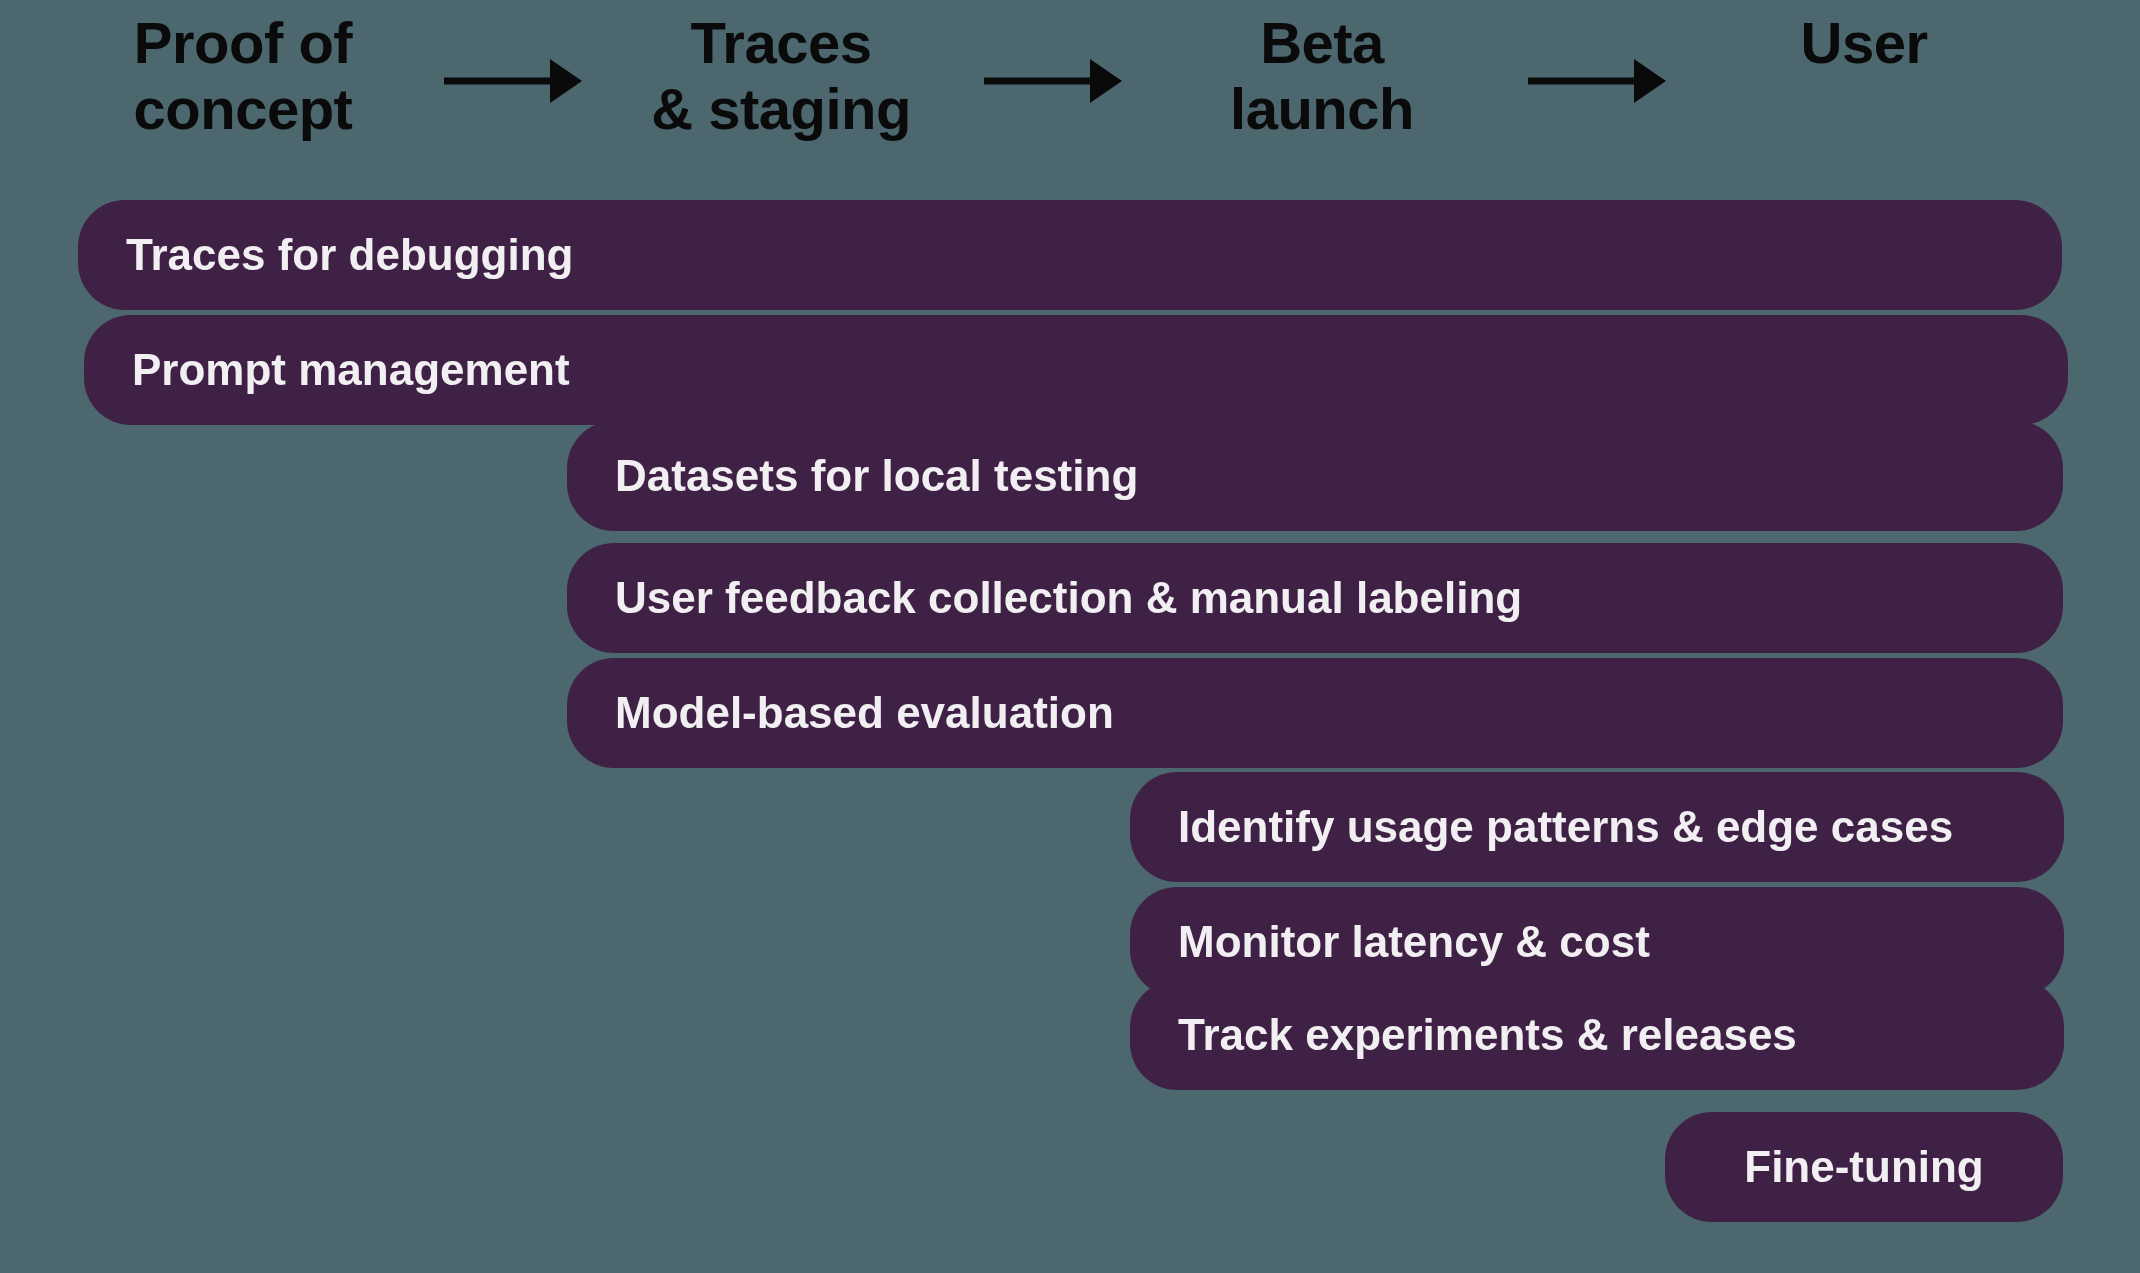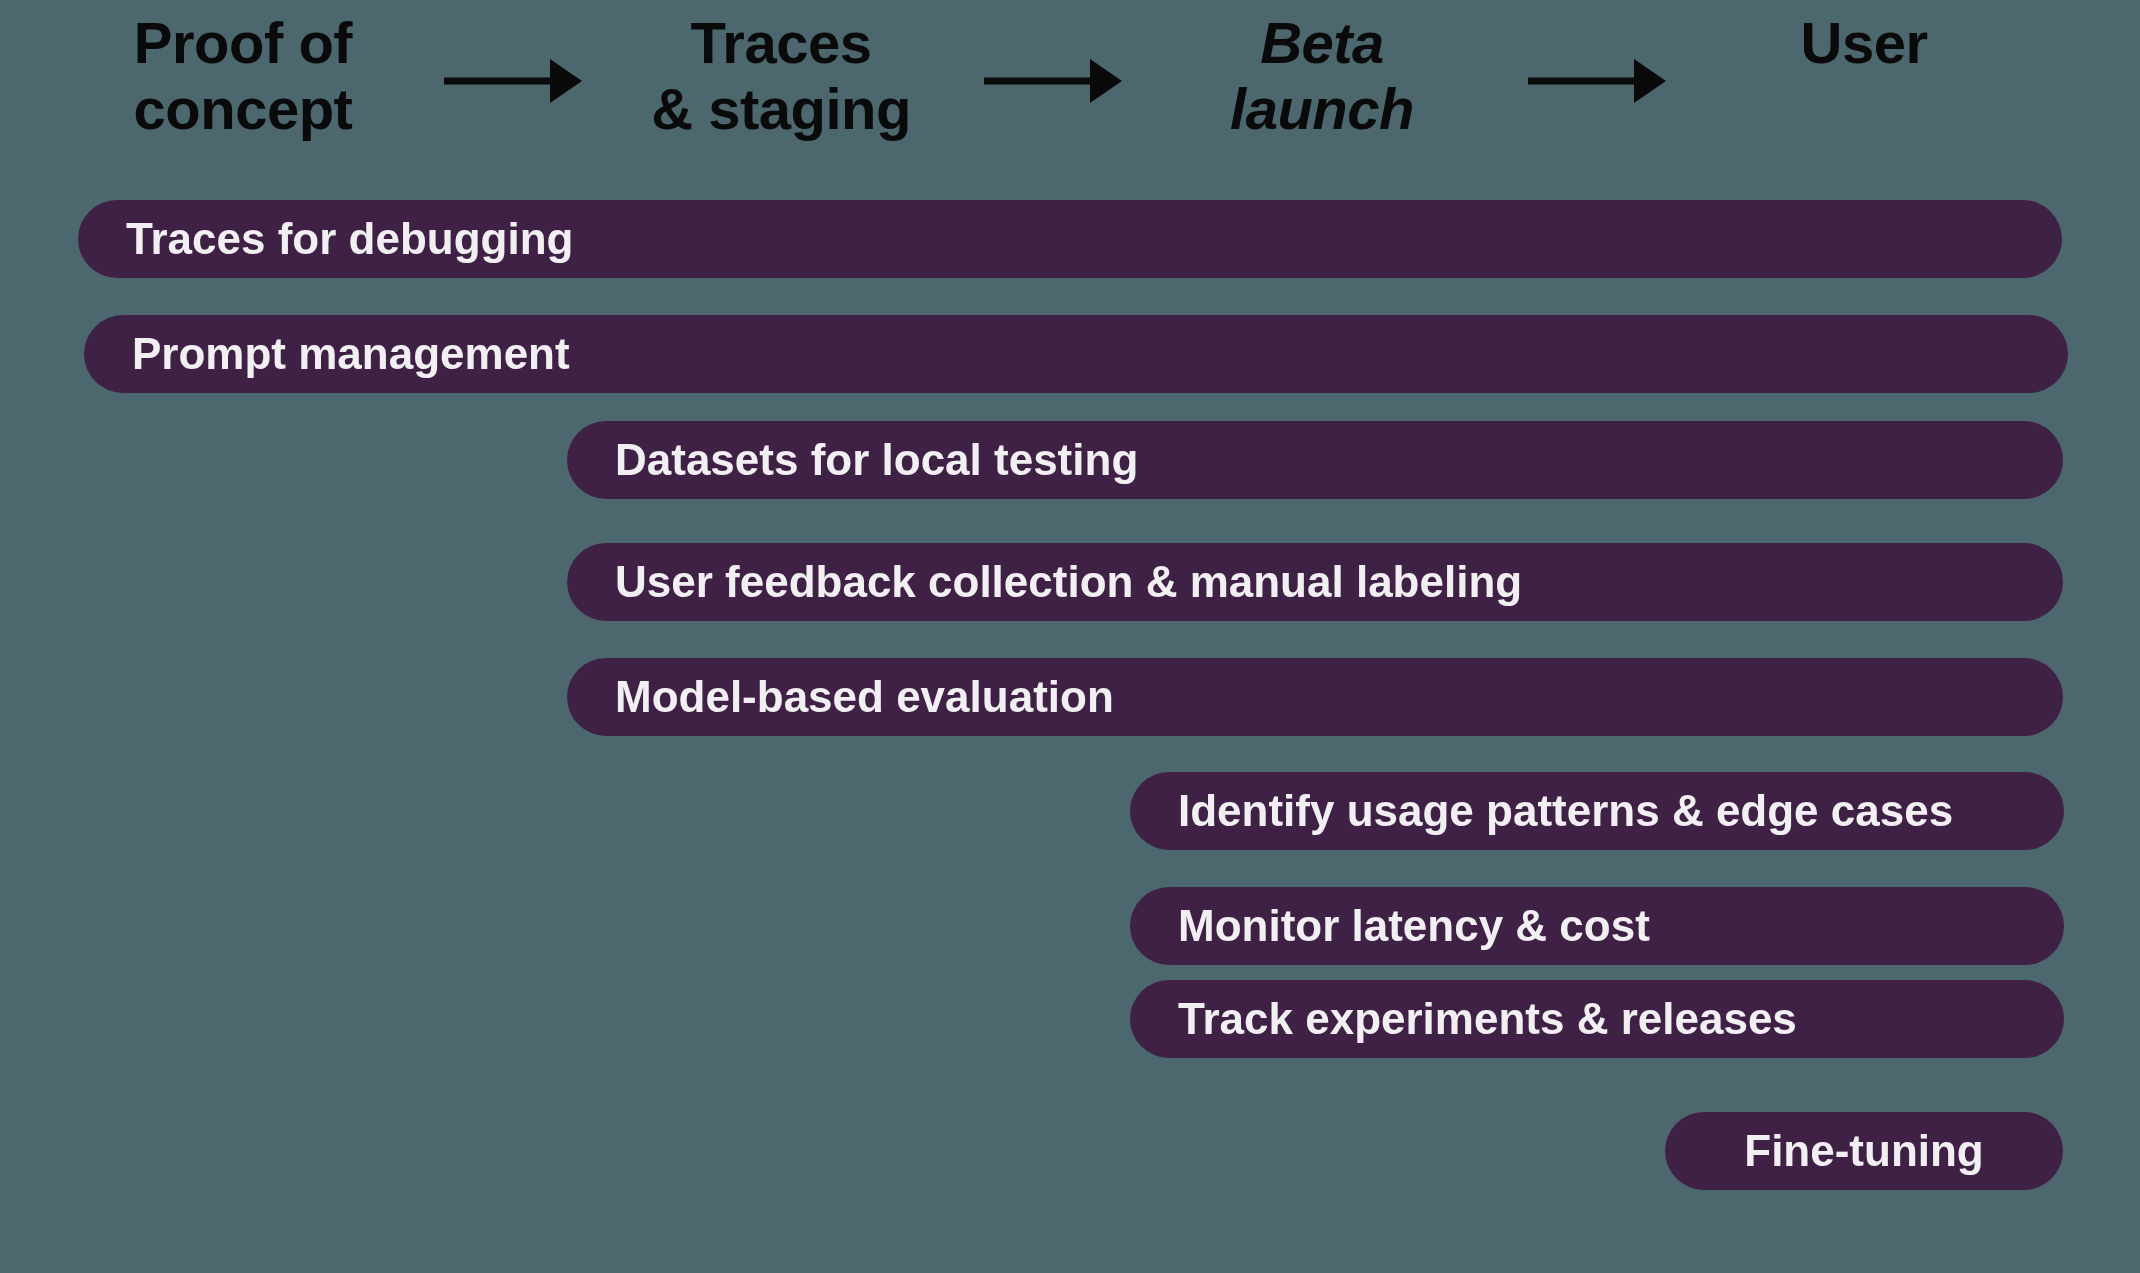--- a/index.html
+++ b/index.html
@@ -23,40 +23,40 @@
     text-align: center;
     font-size: 58px;
     line-height: 66px;
     font-weight: 700;
     color: var(--header, #0A0A0A);
     letter-spacing: -0.5px;
   }
   .phase span { display: block; }
   .p1 { left: -17px; }
   .p2 { left: 521px; }
-  .p3 { left: 1062px; font-style: italic; }
+  .p3 { left: 1062px; }
   .p4 { left: 1604px; }
 
   
   .arrow {
     position: absolute;
     top: 59px;
     width: 140px;
     height: 44px;
   }
   .a1 { left: 442px; }
   .a2 { left: 982px; }
   .a3 { left: 1526px; }
   .arrow line { stroke: var(--arrow, #0A0A0A); stroke-width: 7; }
   .arrow polygon { fill: var(--arrow, #0A0A0A); }
 
   
   .bar {
     position: absolute;
-    height: 78px;
+    height: 110px;
     border-radius: 47px;
     background: var(--bar, #3F2145);
     color: var(--bartext, #F2EFF3);
     font-size: 44px;
     font-weight: 700;
     display: flex;
     align-items: center;
     padding: 0 48px;
     box-sizing: border-box;
     white-space: nowrap;

